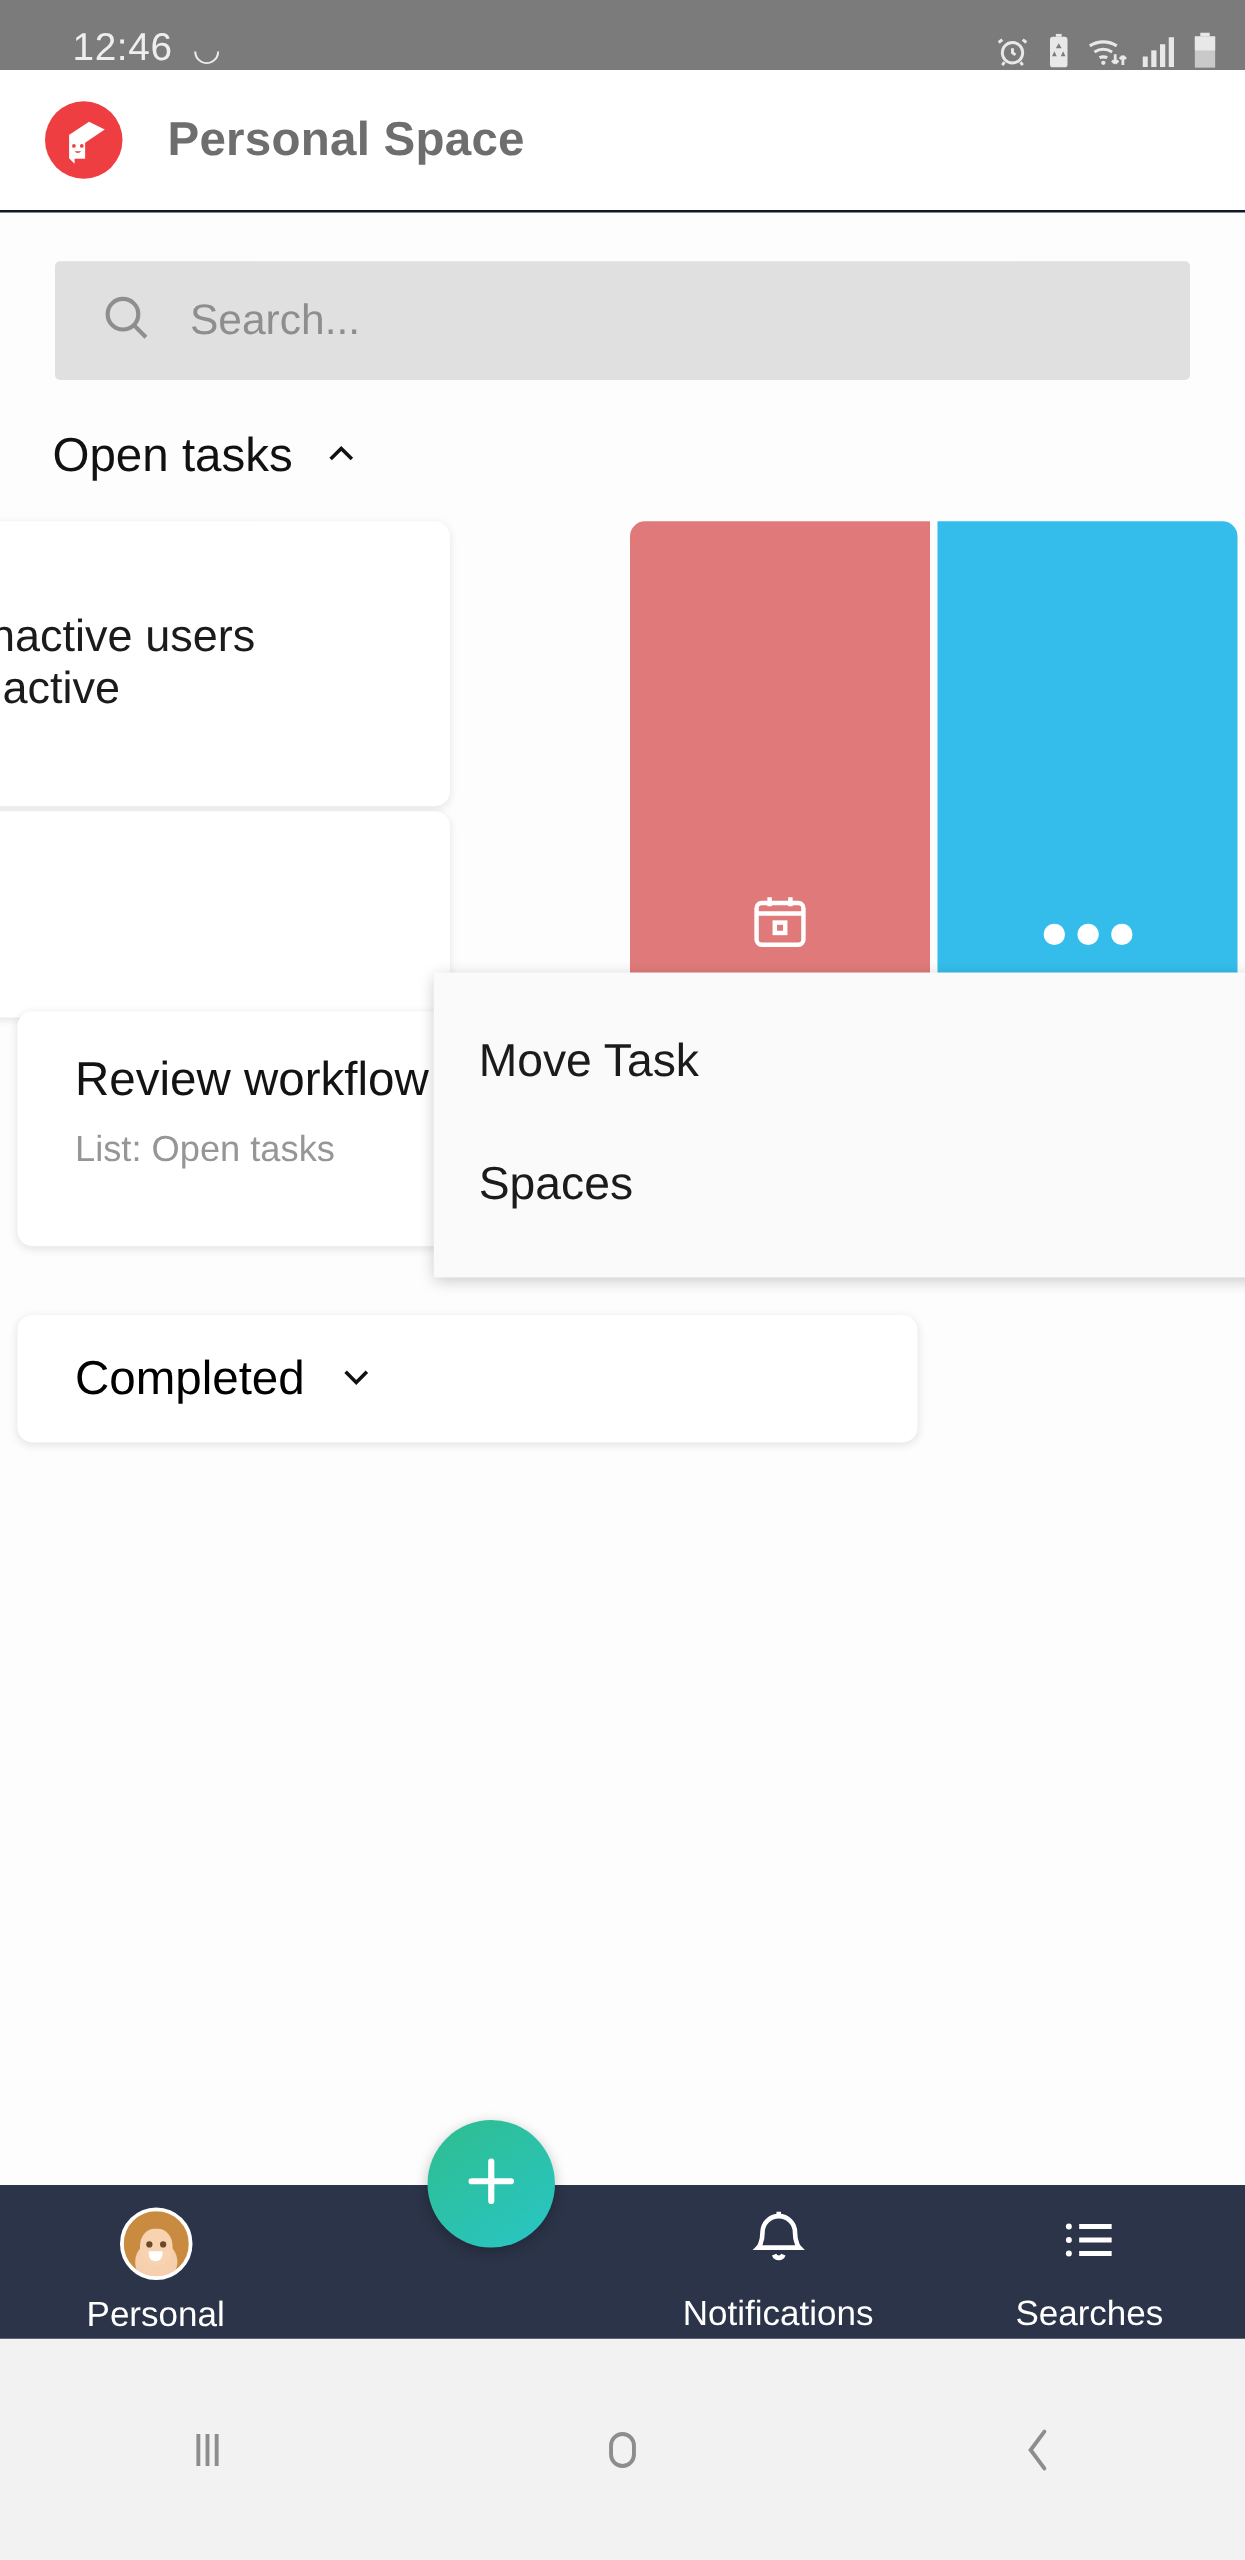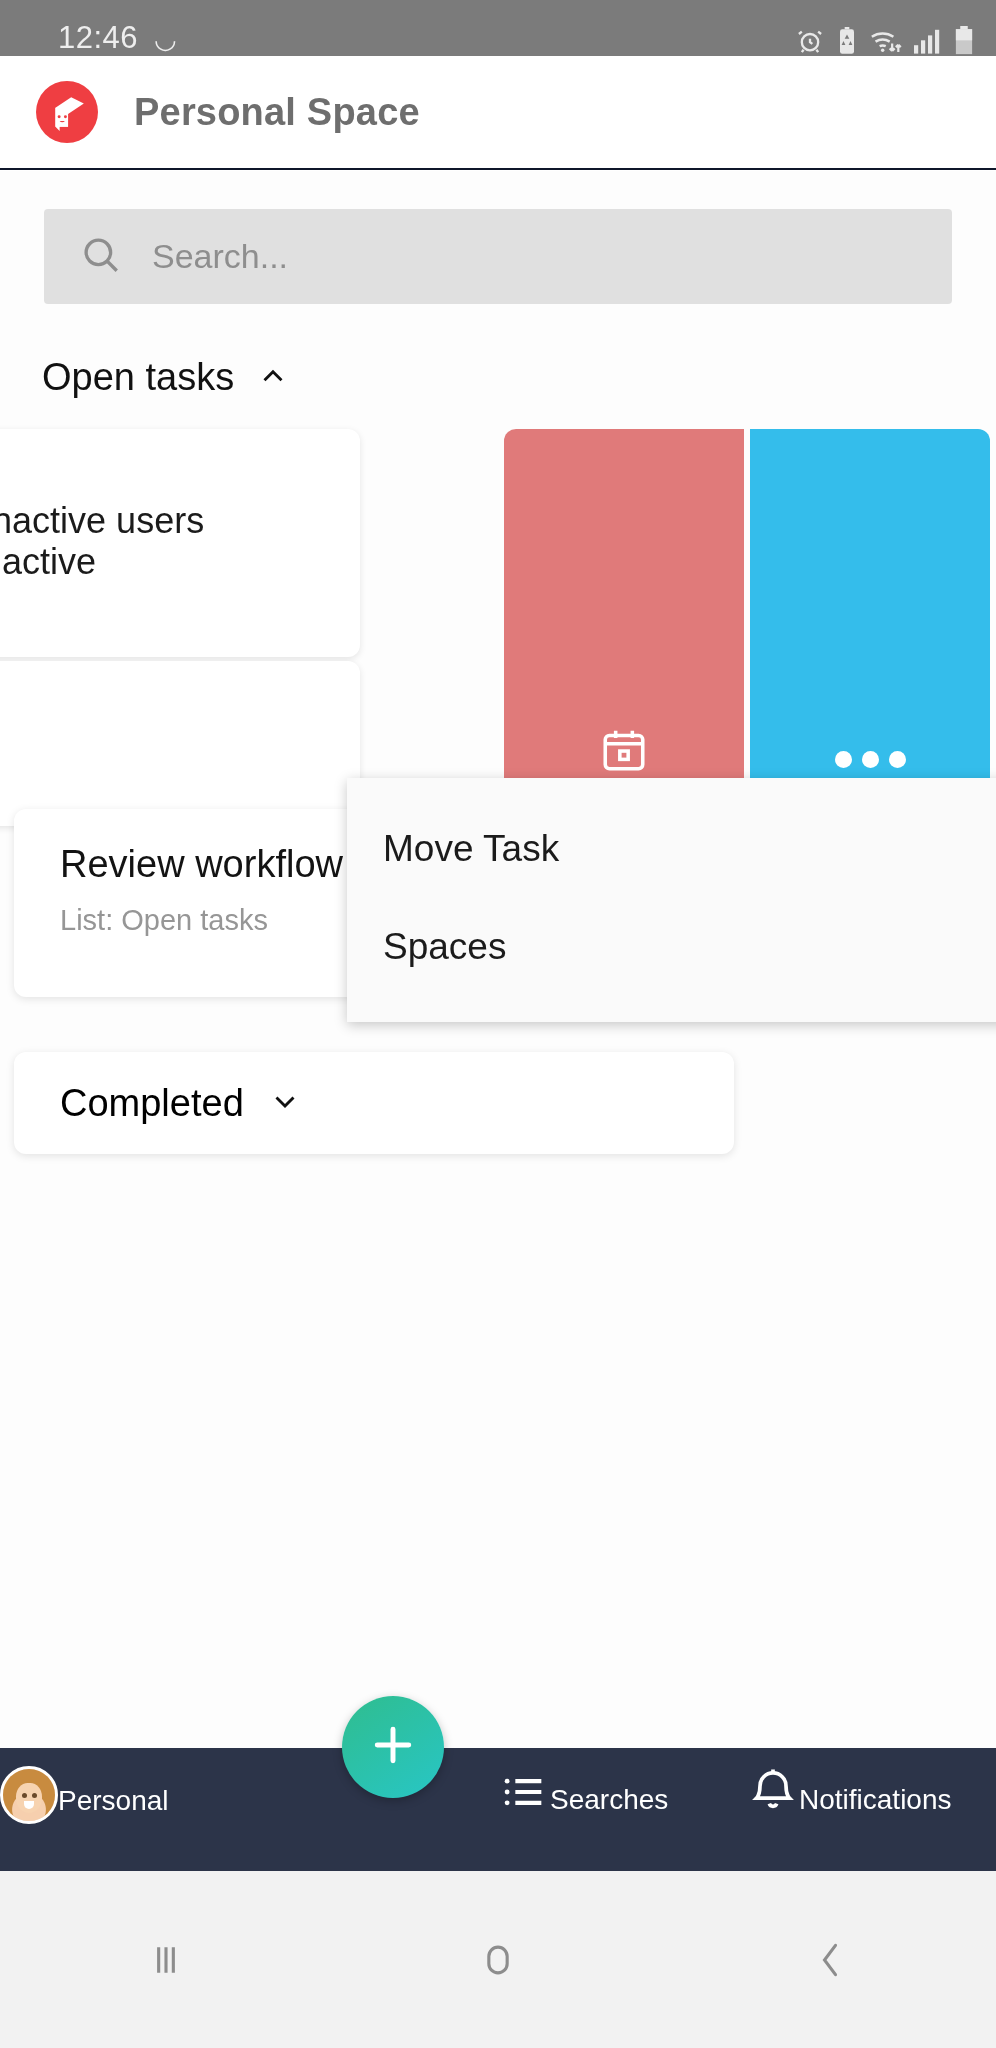--- a/index.html
+++ b/index.html
@@ -83,21 +83,21 @@
   }
   .search-text {
     margin-left: 30px;
     font-size: 34px;
     color: #8e8e8e;
   }
 
   
   .section-head {
     display: flex; align-items: center;
-    padding: 52px 0 0 42px;
+    padding: 40px 0 0 42px;
     text-align: right;
   }
   .section-head .label {
     font-size: 38px;
     color: #111111;
   }
   .section-head .chev { margin-left: 22px; display: block; }
 
   
   .swipe-row {
@@ -202,21 +202,21 @@
   .bottomnav {
     position: absolute;
     left: 0; top: 1748px;
     width: 996px; height: 123px;
     background: #2c3449;
     display: flex; align-items: flex-start;
     z-index: 30;
   }
   .navitem {
     flex: 1;
-    display: flex; flex-direction: row;
+    display: flex; flex-direction: column;
     align-items: center;
     padding-top: 18px;
     color: #ffffff;
   }
   .navitem .lbl { margin-top: 12px; font-size: 28px; color: #ffffff; }
   .navitem.spacer { visibility: hidden; }
   .avatar {
     width: 58px; height: 58px; border-radius: 50%;
     border: 3px solid #ffffff;
     overflow: hidden;
@@ -421,39 +421,39 @@
       <span class="lbl">Personal</span>
     </div>
 
 
     <div class="navitem spacer">
       <span class="lbl"></span>
     </div>
 
     <div class="navitem">
       <span>
+        <svg width="52" height="52" viewBox="0 0 24 24" fill="none" stroke="#ffffff" stroke-width="1.7">
+          <path d="M12 3.2a6 6 0 0 0-6 6c0 4-1.6 5.6-1.6 5.6h15.2S18 13.2 18 9.2a6 6 0 0 0-6-6z"></path>
+          <path d="M12 1.6v1.6"></path>
+          <path d="M10.3 17.4a1.8 1.8 0 0 0 3.4 0"></path>
+        </svg>
+      </span>
+      <span class="lbl">Notifications</span>
+    </div>
+
+    <div class="navitem">
+      <span>
         <svg width="52" height="52" viewBox="0 0 24 24" fill="none" stroke="#ffffff" stroke-width="1.9">
           <circle cx="4.2" cy="7" r="1.1" fill="#ffffff" stroke="none"></circle>
           <circle cx="4.2" cy="12" r="1.1" fill="#ffffff" stroke="none"></circle>
           <circle cx="4.2" cy="17" r="1.1" fill="#ffffff" stroke="none"></circle>
           <path d="M8 7h12M8 12h12M8 17h12"></path>
         </svg>
       </span>
       <span class="lbl">Searches</span>
-    </div>
-
-    <div class="navitem">
-      <span>
-        <svg width="52" height="52" viewBox="0 0 24 24" fill="none" stroke="#ffffff" stroke-width="1.7">
-          <path d="M12 3.2a6 6 0 0 0-6 6c0 4-1.6 5.6-1.6 5.6h15.2S18 13.2 18 9.2a6 6 0 0 0-6-6z"></path>
-          <path d="M12 1.6v1.6"></path>
-          <path d="M10.3 17.4a1.8 1.8 0 0 0 3.4 0"></path>
-        </svg>
-      </span>
-      <span class="lbl">Notifications</span>
     </div>
   </div>
 
   <div class="fab">
     <span>
       <svg width="54" height="54" viewBox="0 0 24 24" fill="none" stroke="#ffffff" stroke-width="2.2" stroke-linecap="round">
         <path d="M12 5v14M5 12h14"></path>
       </svg>
     </span>
   </div>

